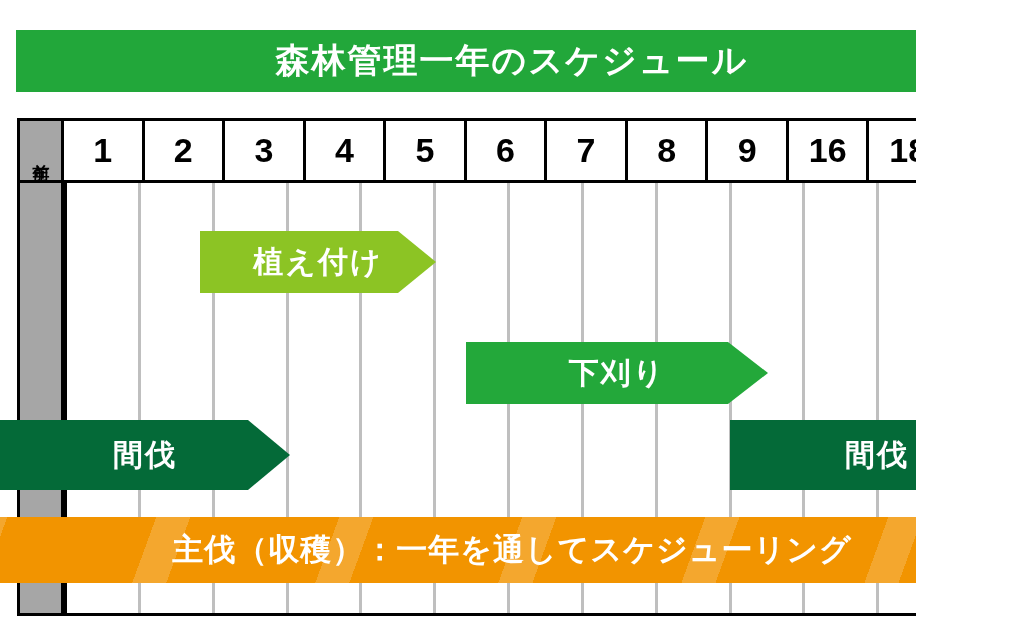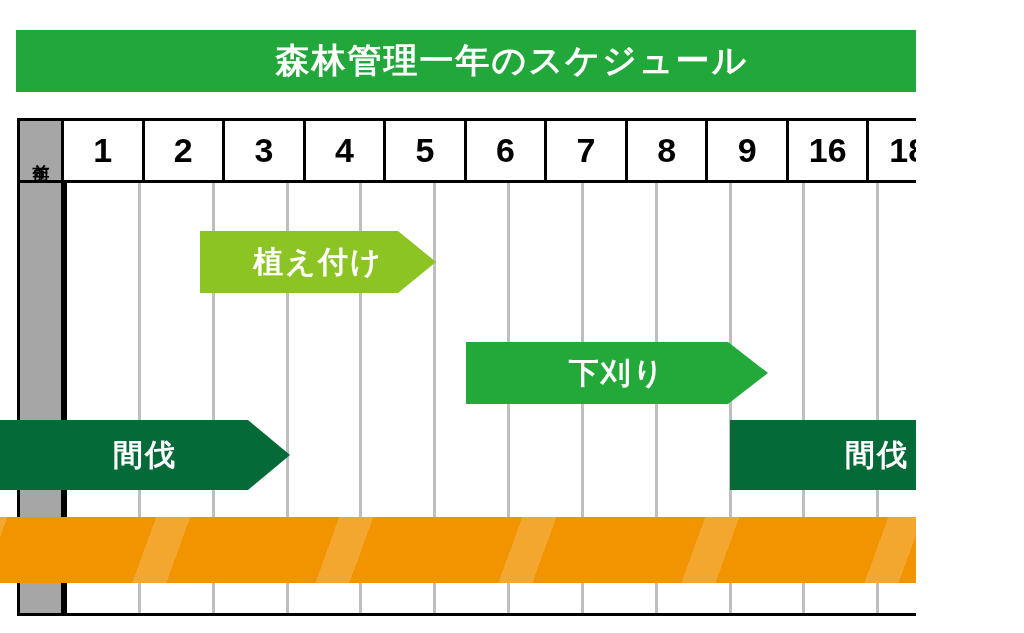--- a/index.html
+++ b/index.html
@@ -263,15 +263,16 @@
   <div class="arrow thinning-left">
     <span class="arrow-label">間伐</span>
   </div>
 
   <div class="arrow thinning-right">
     <span class="arrow-label">間伐</span>
   </div>
 
   <div class="orange-band">
     <div class="stripes"></div>
+    <span class="band-text">主伐（収穫）：一年を通してスケジューリング</span>
   </div>
 
 </div>
 
 </body></html>

